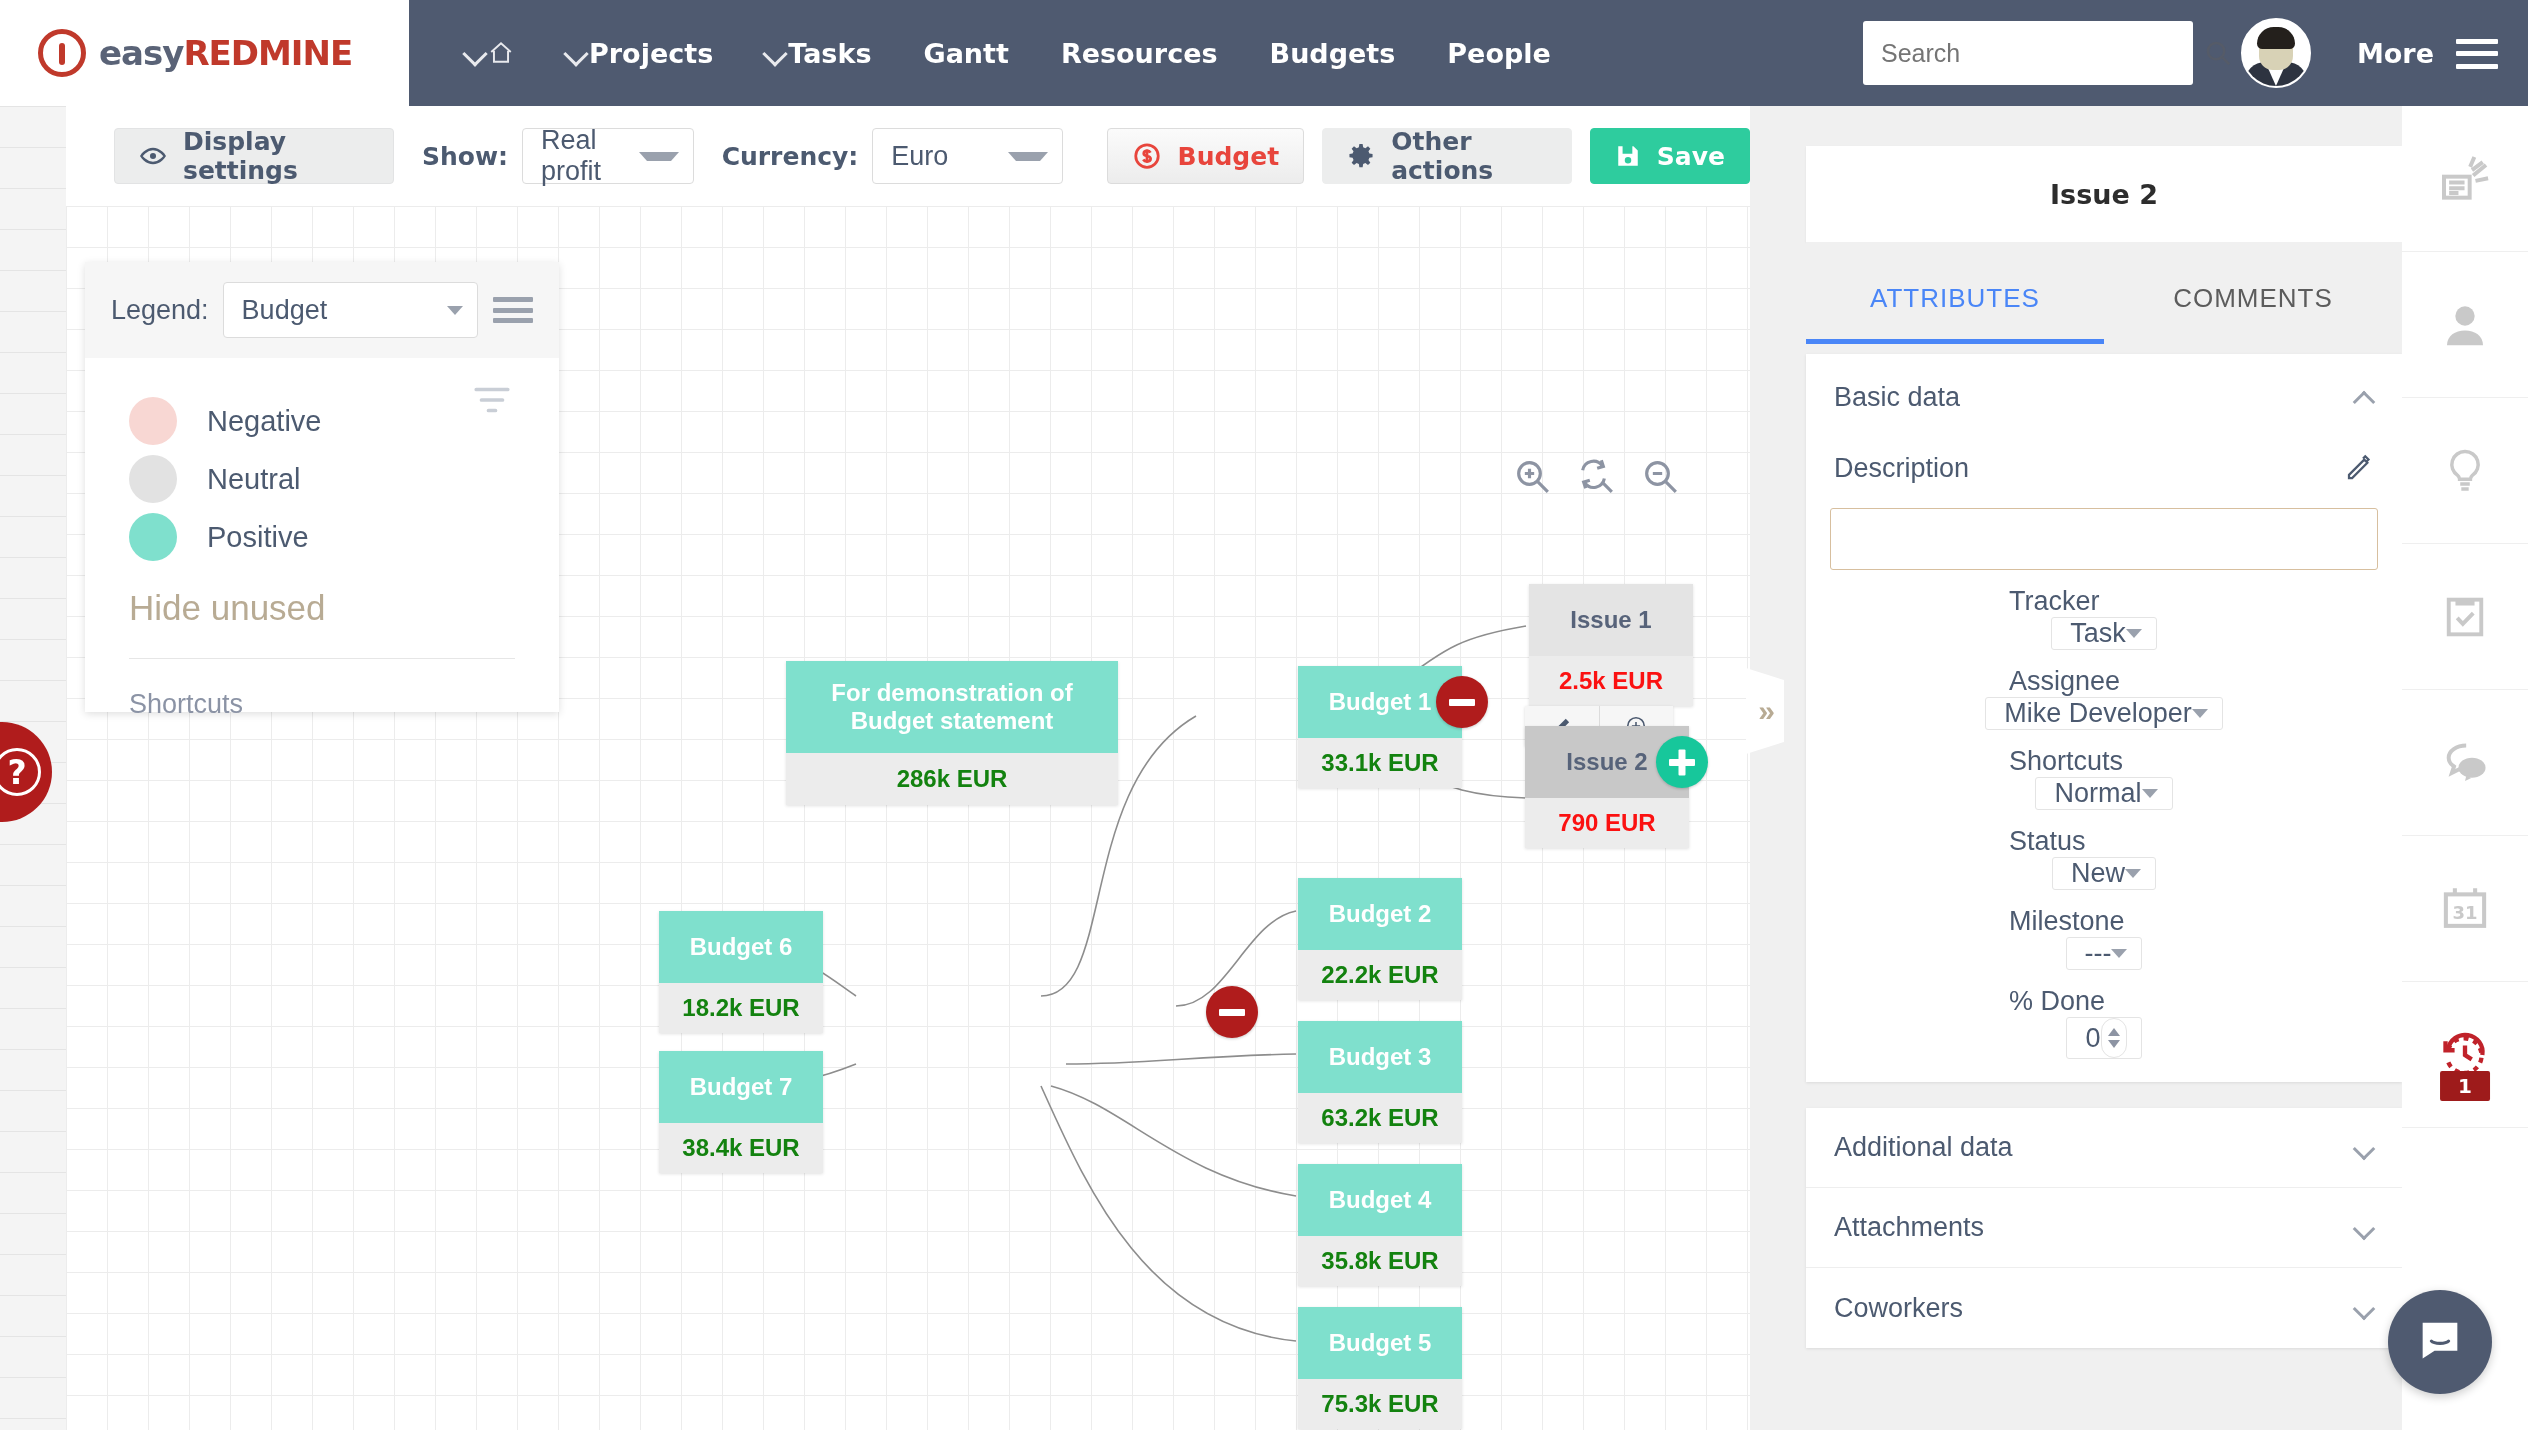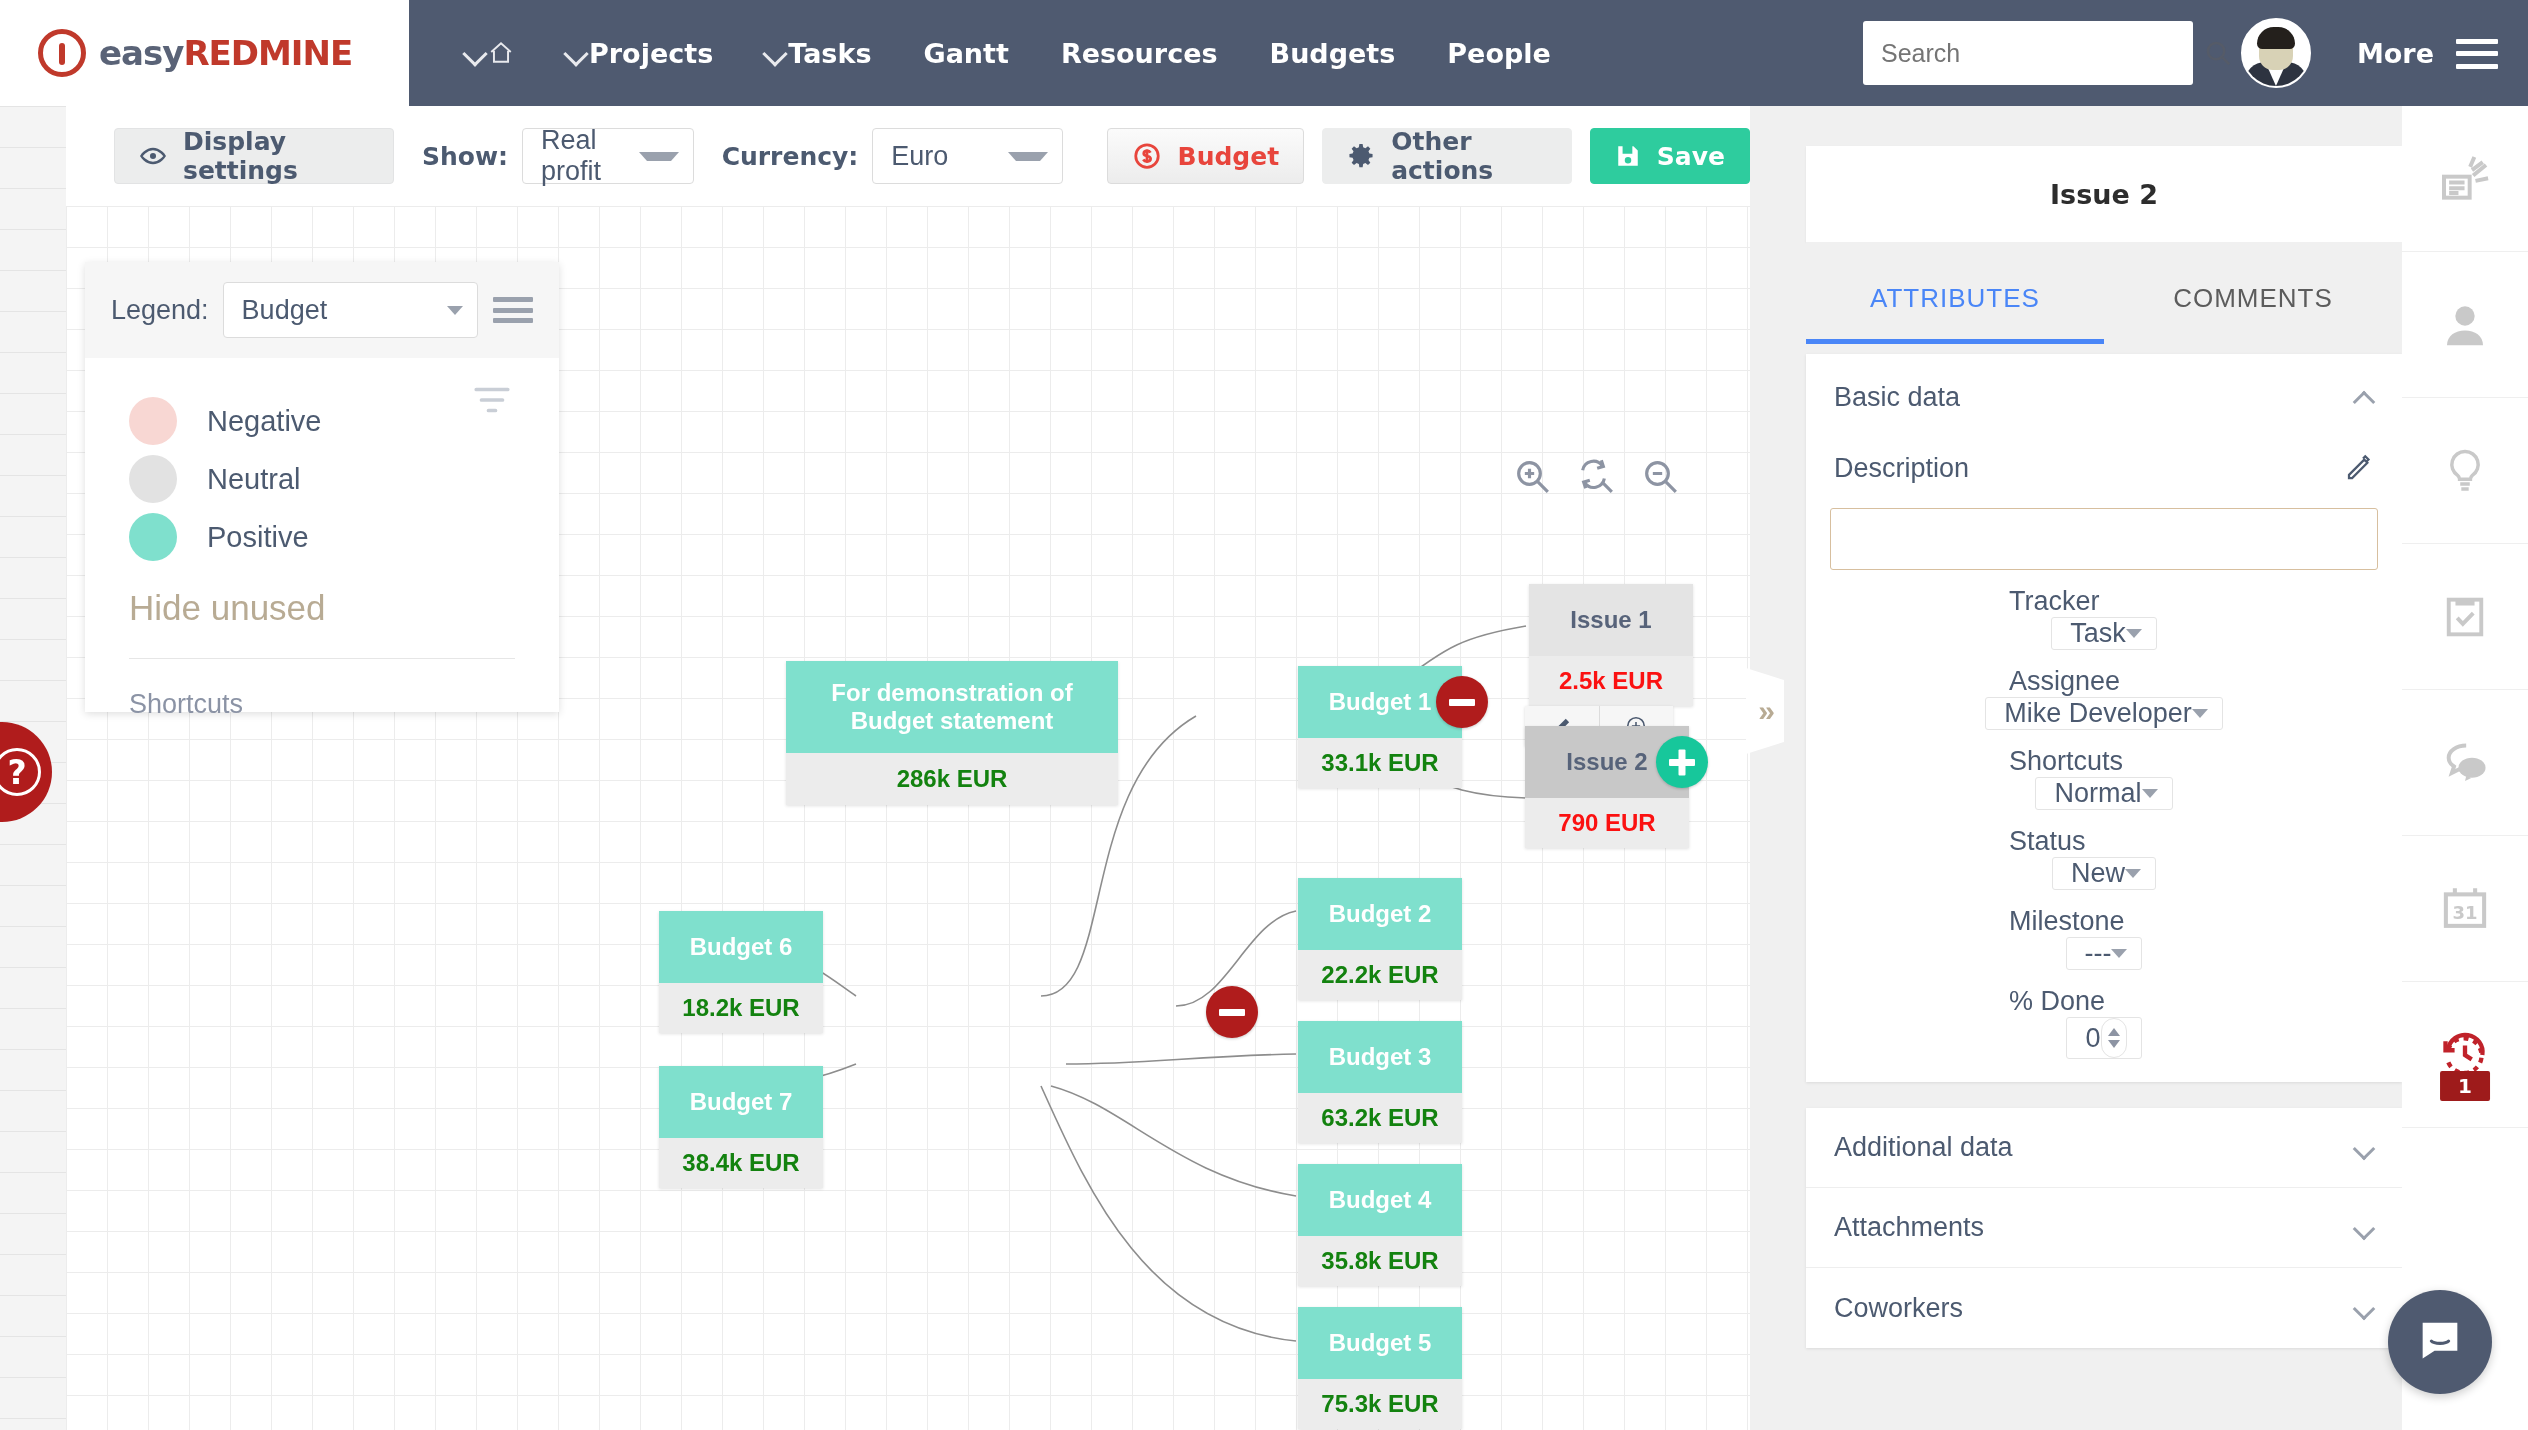--- a/index.html
+++ b/index.html
@@ -304,21 +304,21 @@
   </div>
   <div class="badge minus" style="left:1140px; top:780px;">
       <span class="bar"></span>
     </div>
 
   <div class="node pos" style="left:593px; top:705px;">
     <div class="title">Budget 6</div>
     <div class="amount">18.2k EUR</div>
   </div>
 
-  <div class="node pos" style="left:593px; top:845px;margin-top:15px;">
+  <div class="node pos" style="left:593px; top:845px;">
     <div class="title">Budget 7</div>
     <div class="amount">38.4k EUR</div>
   </div>
 
   <div class="node pos" style="left:1232px; top:460px;">
     <div class="title">Budget 1</div>
     <div class="amount">33.1k EUR</div>
   </div>
   <div class="badge minus" style="left:1370px; top:470px;">
       <span class="bar"></span>

